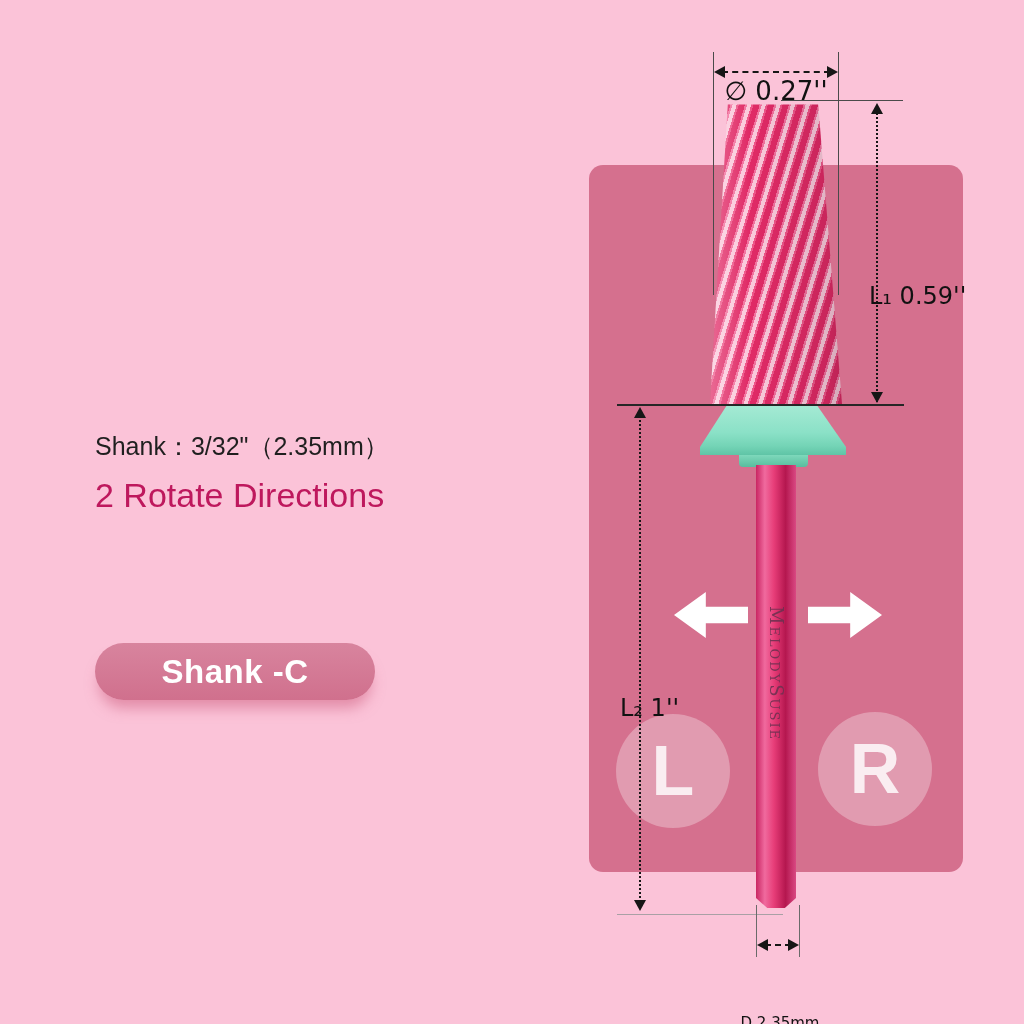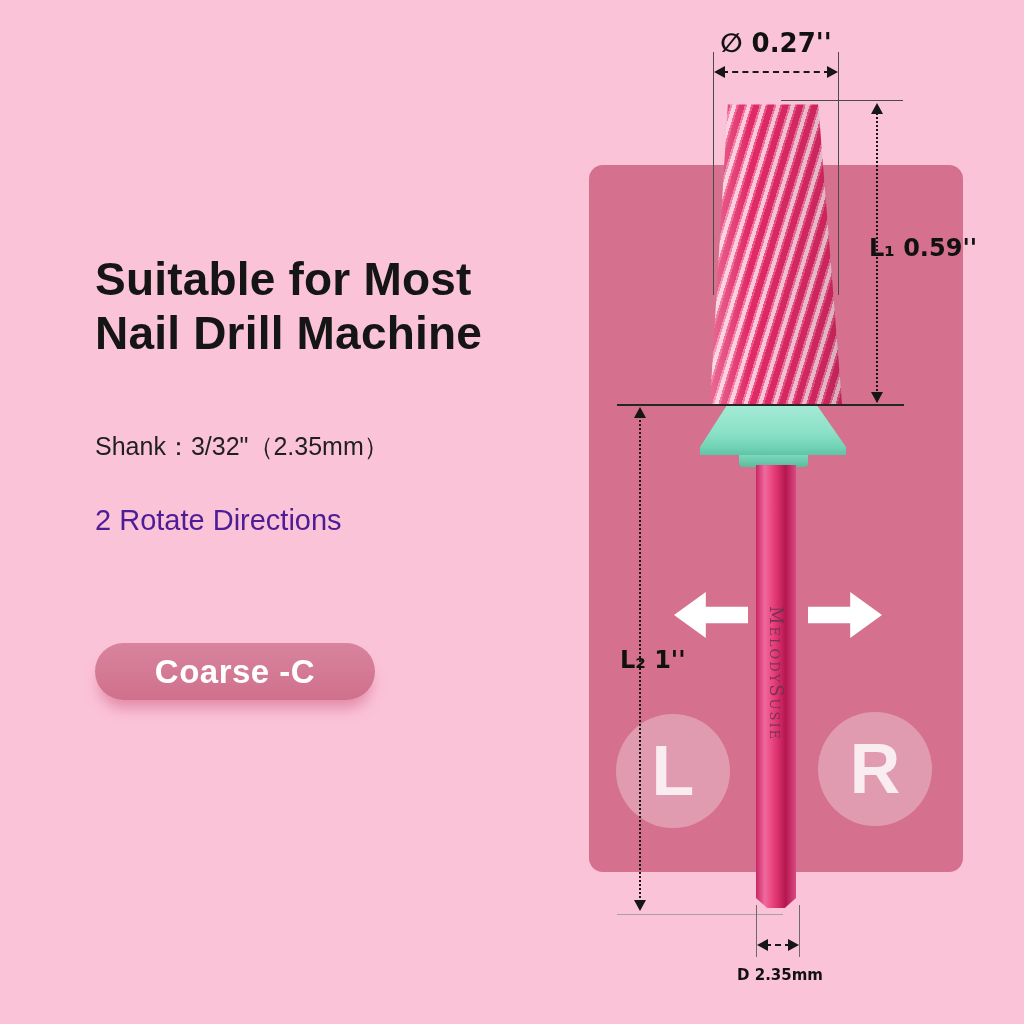--- a/index.html
+++ b/index.html
@@ -12,21 +12,21 @@
   }
   #stage { position:absolute; inset:0; }
 
   
   .title {
     position:absolute; left:95px; top:252px;
     font-size:46px; font-weight:700; color:#151515;
     line-height:54px; letter-spacing:0.2px;
   }
   .spec1 { position:absolute; left:95px; top:430px; font-size:25px; color:#1f1f1f; }
-  .spec2 { position:absolute; left:95px; top:476px; font-size:29px; color:#4c1d95;margin-top:28px; }
+  .spec2 { position:absolute; left:95px; top:476px; font-size:34px; color:#be185d; }
   .badge {
     position:absolute; left:95px; top:643px; width:280px; height:57px;
     background:linear-gradient(180deg,#d8849e 0%, #d0708d 100%);
     border-radius:29px;
     display:flex; align-items:center; justify-content:center;
     box-shadow:0 12px 14px -4px rgba(206,94,128,0.55);
   }
   .badge span { font-size:33px; font-weight:700; color:#ffffff; letter-spacing:0.5px; }
 
   
@@ -95,40 +95,36 @@
   .hsolid { position:absolute; height:0; border-top:2px solid #262626; }
   .hdash  { position:absolute; height:0; border-top:2px dashed #161616; }
   .tri    { position:absolute; width:0; height:0; }
   .tri.up    { border-left:6px solid transparent; border-right:6px solid transparent; border-bottom:11px solid #161616; }
   .tri.down  { border-left:6px solid transparent; border-right:6px solid transparent; border-top:11px solid #161616; }
   .tri.lft   { border-top:6px solid transparent; border-bottom:6px solid transparent; border-right:11px solid #161616; }
   .tri.rgt   { border-top:6px solid transparent; border-bottom:6px solid transparent; border-left:11px solid #161616; }
 
   .dim-label {
     position:absolute; font-family:"DejaVu Sans", sans-serif;
-    font-weight:700; color:#111111; white-space:nowrap;
+    font-weight:400; color:#111111; white-space:nowrap;margin-top:48px;
   }
   .lbl-dia   { left:713px; top:28px; width:126px; text-align:center; font-size:26px; }
   .lbl-l1    { left:869px; top:234px; font-size:24px; }
   .lbl-l2    { left:620px; top:646px; font-size:24px; }
   .lbl-d     { left:716px; top:966px; width:128px; text-align:center; font-size:15px; }
 </style>
 </head>
 <body>
 
 <div id="stage">
 
-  <div class="title">
-    <div>Suitable for Most</div>
-    <div>Nail Drill Machine</div>
-  </div>
   <div class="spec1">Shank：3/32"（2.35mm）</div>
   <div class="spec2">2 Rotate Directions</div>
   <div class="badge">
-    <span>Coarse -C</span>
+    <span>Shank -C</span>
   </div>
 
   <div class="panel"></div>
 
   <div class="bit-head"></div>
   <div class="collar"></div>
   <div class="collar-step"></div>
   <div class="shank-rod"></div>
   <div class="brand-vertical">MelodySusie</div>
 

